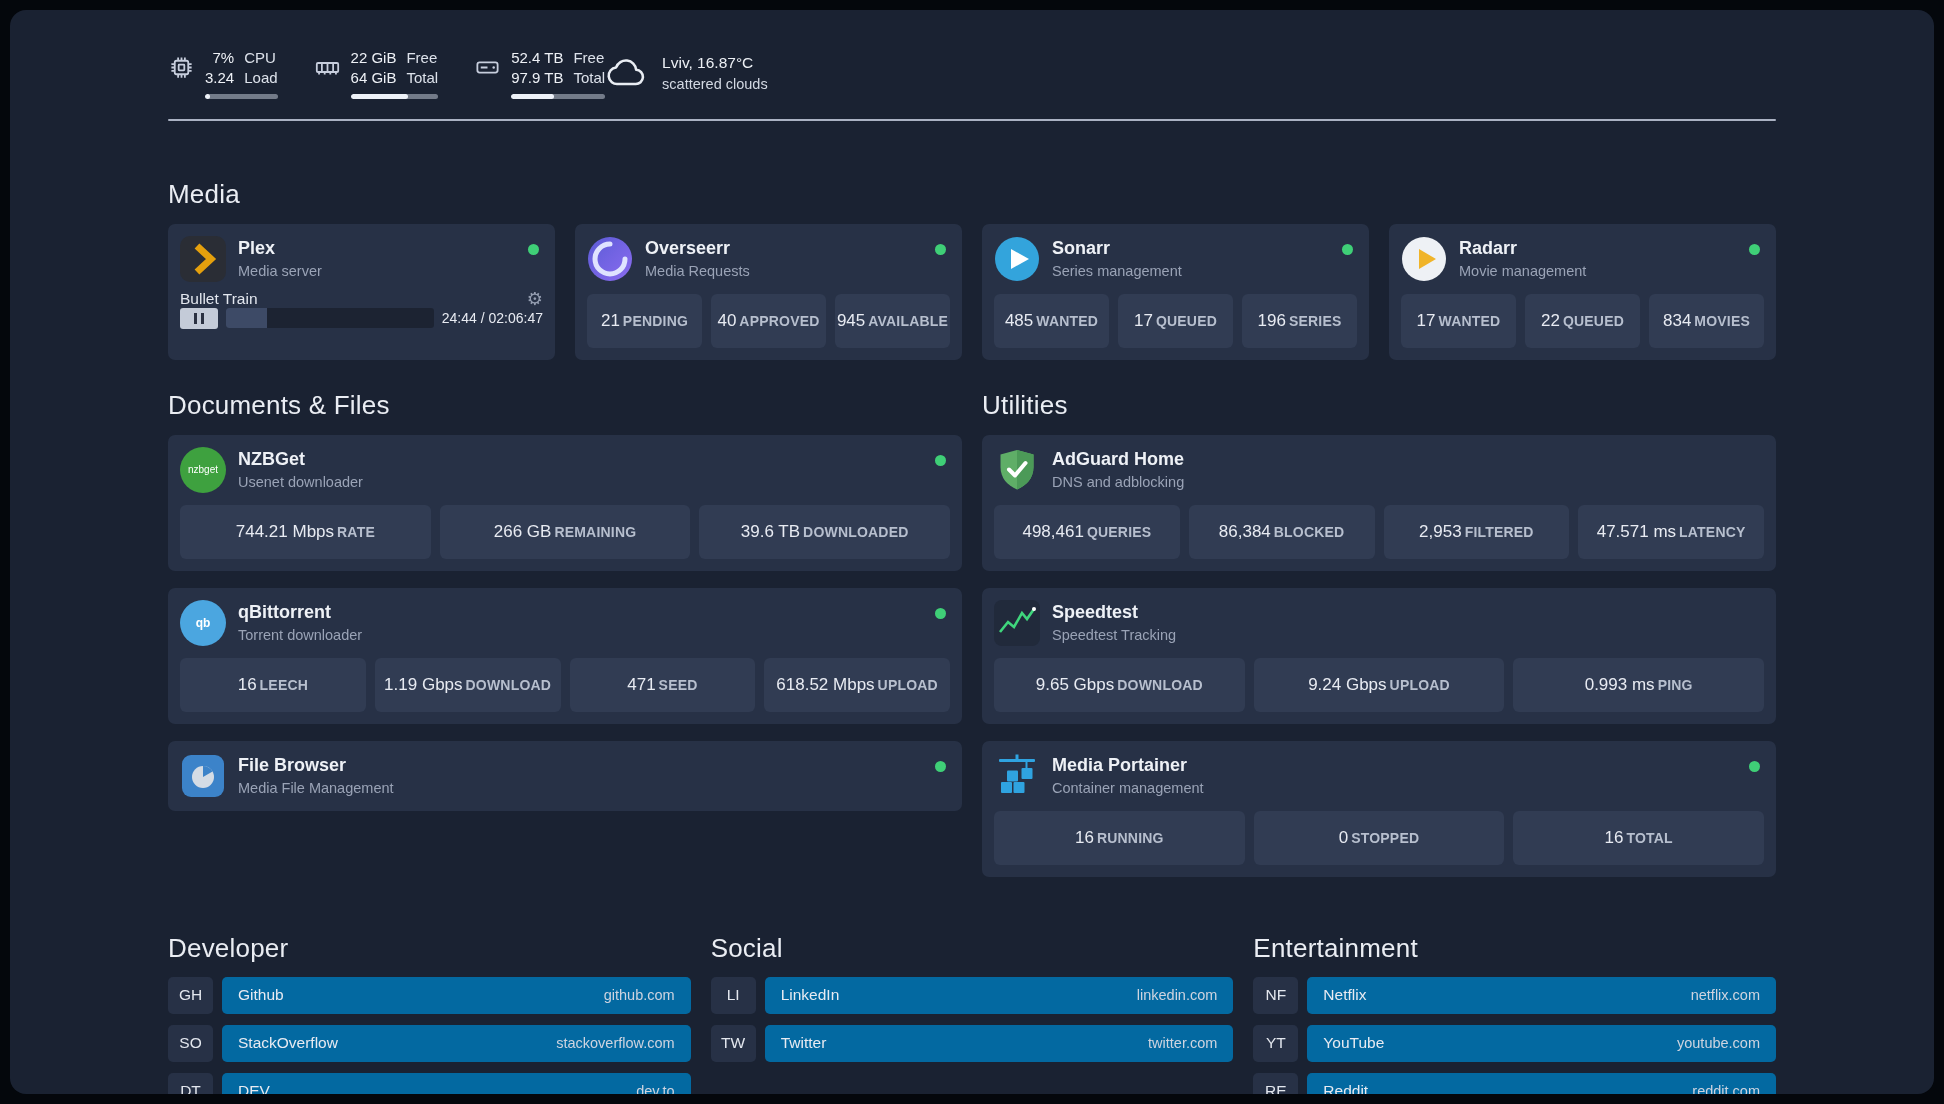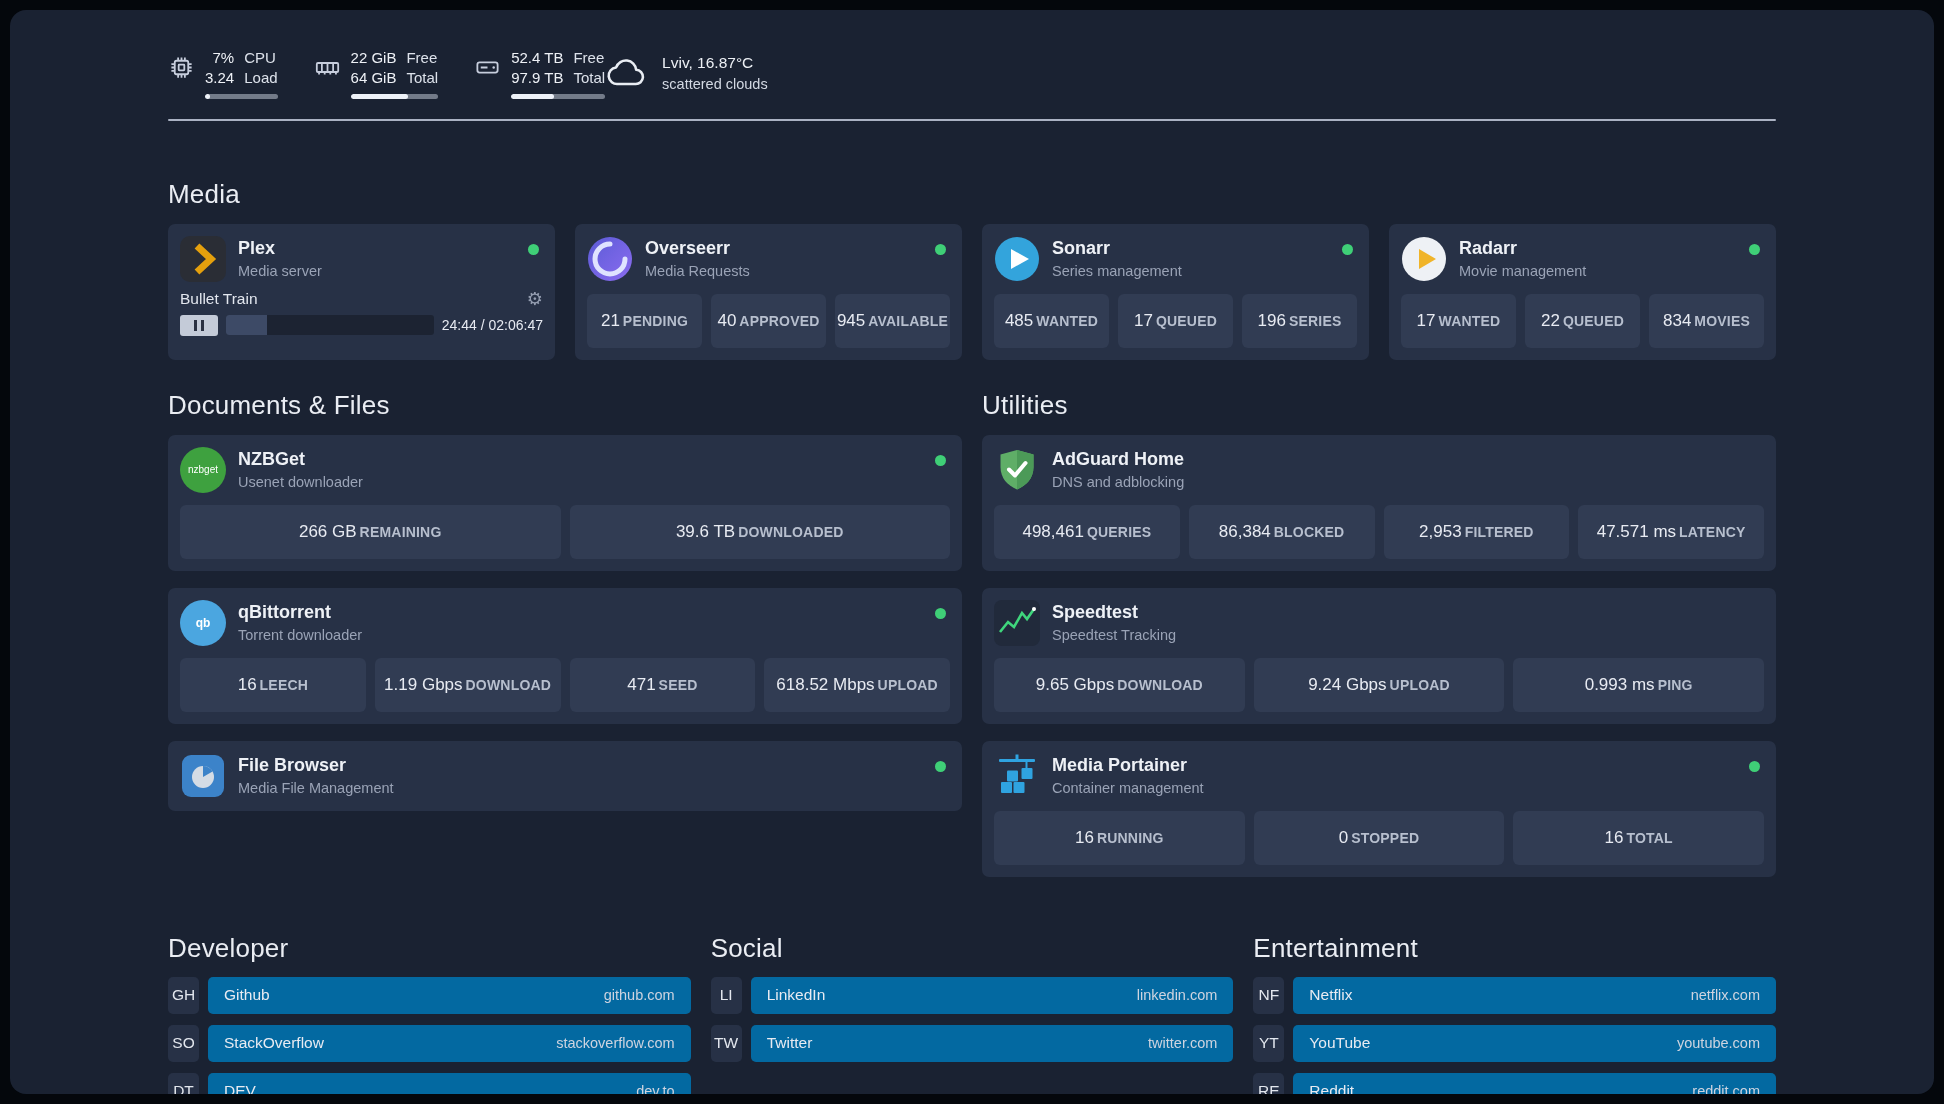--- a/index.html
+++ b/index.html
@@ -76,39 +76,39 @@
   .tiles { display:flex; gap:9px; margin-top:12px; }
   .tile { flex:1; background:#313c53; border-radius:6px; height:54px;
           display:flex; flex-direction:row; align-items:center; justify-content:center; gap:3px; }
   .tile-value { font-size:17px; color:#e8ebf2; }
   .tile-label { font-size:14px; font-weight:700; color:#b7bfce; letter-spacing:0.2px; }
 
   
   .player-row1 { display:flex; justify-content:space-between; align-items:center; margin-top:8px; }
   .np-title { font-size:15.5px; color:#e2e6ee; }
   .gear { font-family:"DejaVu Sans",sans-serif; font-size:18px; color:#949db0; cursor:pointer; line-height:1; }
-  .player-row2 { display:flex; align-items:center; margin-top:7px; gap:8px; }
+  .player-row2 { display:flex; align-items:center; gap:8px; }
   .pause-btn { width:38px; height:21px; background:#c4cbd8; border:0; border-radius:3px;
                display:flex; align-items:center; justify-content:center; gap:3.5px; cursor:pointer; }
   .pb { width:3.5px; height:11px; background:#2b3142; }
   .track { flex:1; height:20px; background:rgba(0,0,0,0.28); border-radius:3px; overflow:hidden; cursor:pointer; }
   .track-fill { height:100%; background:#3d4a66; }
   .time { font-size:14px; color:#e8ebf2; white-space:nowrap; }
 
   
   .two-col { display:flex; gap:20px; margin-top:30px; }
   .col { flex:1; display:flex; flex-direction:column; }
   .col-cards { display:flex; flex-direction:column; gap:17px; margin-top:14px; }
 
   
   .bm-row { display:flex; gap:20px; margin-top:56px; }
   .bm-col { flex:1; }
   .bm-list { margin-top:13px; display:flex; flex-direction:column; gap:11px; }
   .bm-item { display:flex; gap:9px; height:37px; cursor:pointer; }
-  .bm-abbr { width:31px; background:#273146; border-radius:5px; display:flex;
+  .bm-abbr { width:45px; background:#273146; border-radius:5px; display:flex;
              align-items:center; justify-content:center; color:#e3e7ee; font-size:15.5px; }
   .bm-main { flex:1; background:#0369a1; border-radius:5px; display:flex;
              align-items:center; justify-content:space-between; padding:0 16px; }
   .bm-name { color:#e8ebf2; font-size:15.5px; }
   .bm-url { color:#ced4e0; font-size:14.5px; }
 </style>
 </head>
 <body>
 
 <div class="frame">
@@ -344,20 +344,24 @@
               <div class="app-icon circle nzb-bg">
                 <span class="nzb-text">nzbget</span>
               </div>
               <div>
                 <div class="card-title">NZBGet</div>
                 <div class="card-sub">Usenet downloader</div>
               </div>
             </div>
             <div class="tiles">
               <div class="tile">
+                <div class="tile-value">744.21 Mbps</div>
+                <div class="tile-label">RATE</div>
+              </div>
+              <div class="tile">
                 <div class="tile-value">266 GB</div>
                 <div class="tile-label">REMAINING</div>
               </div>
               <div class="tile">
                 <div class="tile-value">39.6 TB</div>
                 <div class="tile-label">DOWNLOADED</div>
               </div>
             </div>
           </div>
 

